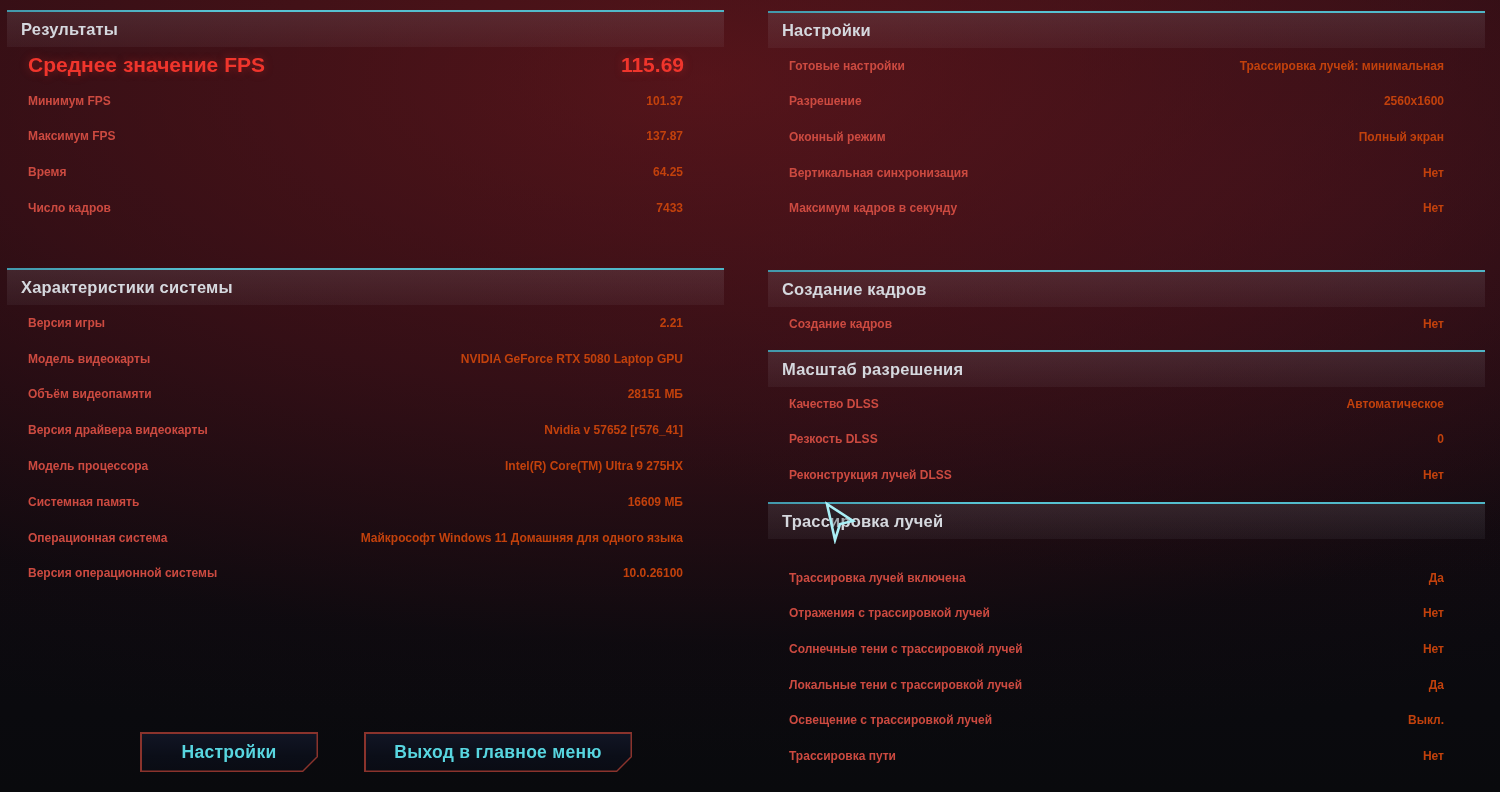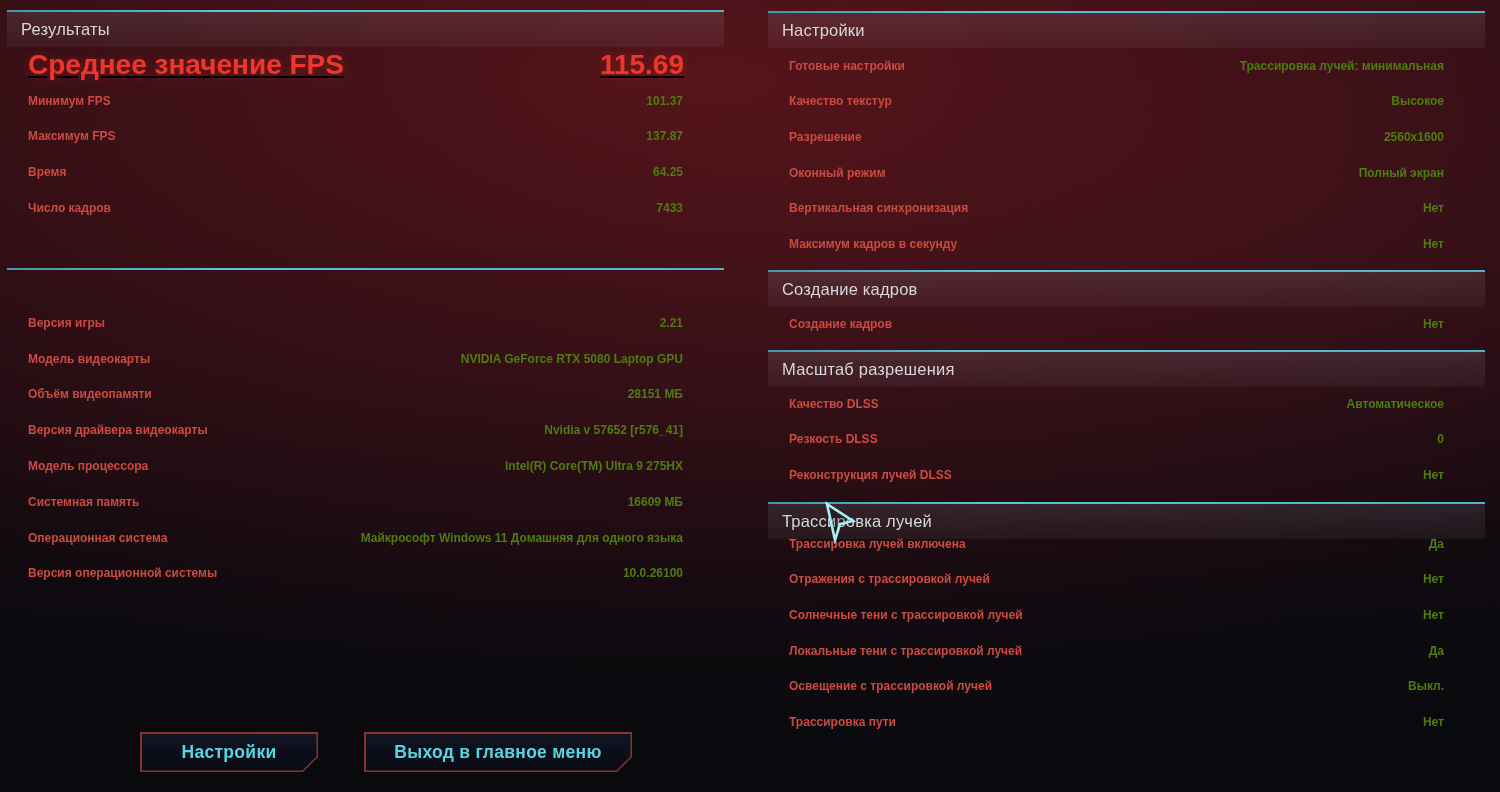--- a/index.html
+++ b/index.html
@@ -13,30 +13,30 @@
   }
   .panel{position:absolute;top:0;height:792px;width:717px;}
   #left-panel{left:7px;}
   #right-panel{left:768px;}
 
   .rule{position:absolute;left:0;width:100%;height:2px;background:linear-gradient(90deg,#4298ab,#58c4d4 30%,#4fb5c6);}
   .sec-h{
     position:absolute;left:0;width:100%;height:35px;box-sizing:border-box;
     display:flex;align-items:center;padding:0 14px;
     background:linear-gradient(180deg,rgba(214,224,238,0.11),rgba(214,224,238,0.05));
-    color:#d5d8de;font-size:16.5px;font-weight:normal;letter-spacing:0.2px;
+    color:#d5d8de;font-size:16.5px;font-weight:bold;letter-spacing:0.2px;
   }
   .rows{position:absolute;left:0;width:100%;}
   .row{
     height:35.6px;display:flex;justify-content:space-between;align-items:center;
     box-sizing:border-box;padding:0 41px 0 21px;font-weight:bold;font-size:12px;
   }
   .row .lbl{color:#cc4a40;}
-  .row .val{color:#4d7c0f;text-align:right;}
-  .row.big{height:36px;font-size:28px;padding-right:40px;text-decoration:underline;}
+  .row .val{color:#c2410c;text-align:right;}
+  .row.big{height:36px;font-size:21px;padding-right:40px;}
   .row.big .lbl,.row.big .val{color:#f0352c;text-shadow:0 0 10px rgba(240,53,44,0.35);}
 
   .btn{position:absolute;height:40px;clip-path:polygon(0 0,100% 0,100% calc(100% - 15px),calc(100% - 15px) 100%,0 100%);background:#8a332c;cursor:pointer;}
   .btn .inner{
     position:absolute;inset:1.5px;
     clip-path:polygon(0 0,100% 0,100% calc(100% - 14px),calc(100% - 14px) 100%,0 100%);
     background:linear-gradient(180deg,#111524,#0b0e18 60%,#0a0c14);
     display:flex;align-items:center;justify-content:center;
     color:#58d6e0;font-size:17.5px;font-weight:bold;letter-spacing:0.3px;
   }
@@ -70,20 +70,23 @@
       <span class="lbl">Время</span>
       <span class="val">64.25</span>
     </div>
     <div class="row">
       <span class="lbl">Число кадров</span>
       <span class="val">7433</span>
     </div>
   </div>
 
   <div class="rule" style="top:268px"></div>
+  <header class="sec-h" style="top:270px">
+    <span>Характеристики системы</span>
+  </header>
 
   <div class="rows" style="top:305px">
     <div class="row" style="height:35.8px">
       <span class="lbl">Версия игры</span>
       <span class="val">2.21</span>
     </div>
     <div class="row" style="height:35.8px">
       <span class="lbl">Модель видеокарты</span>
       <span class="val">NVIDIA GeForce RTX 5080 Laptop GPU</span>
     </div>
@@ -126,24 +129,20 @@
   <div class="rule" style="top:11px"></div>
   <header class="sec-h" style="top:13px">
     <span>Настройки</span>
   </header>
   <div class="rows" style="top:48px">
     <div class="row">
       <span class="lbl">Готовые настройки</span>
       <span class="val">Трассировка лучей: минимальная</span>
     </div>
     <div class="row">
-      <span class="lbl">Качество текстур</span>
-      <span class="val">Высокое</span>
-    </div>
-    <div class="row">
       <span class="lbl">Разрешение</span>
       <span class="val">2560x1600</span>
     </div>
     <div class="row">
       <span class="lbl">Оконный режим</span>
       <span class="val">Полный экран</span>
     </div>
     <div class="row">
       <span class="lbl">Вертикальная синхронизация</span>
       <span class="val">Нет</span>
@@ -181,21 +180,21 @@
     <div class="row">
       <span class="lbl">Реконструкция лучей DLSS</span>
       <span class="val">Нет</span>
     </div>
   </div>
 
   <div class="rule" style="top:502px"></div>
   <header class="sec-h" style="top:504px">
     <span>Трассировка лучей</span>
   </header>
-  <div class="rows" style="top:526px">
+  <div class="rows" style="top:560px">
     <div class="row">
       <span class="lbl">Трассировка лучей включена</span>
       <span class="val">Да</span>
     </div>
     <div class="row">
       <span class="lbl">Отражения с трассировкой лучей</span>
       <span class="val">Нет</span>
     </div>
     <div class="row">
       <span class="lbl">Солнечные тени с трассировкой лучей</span>

